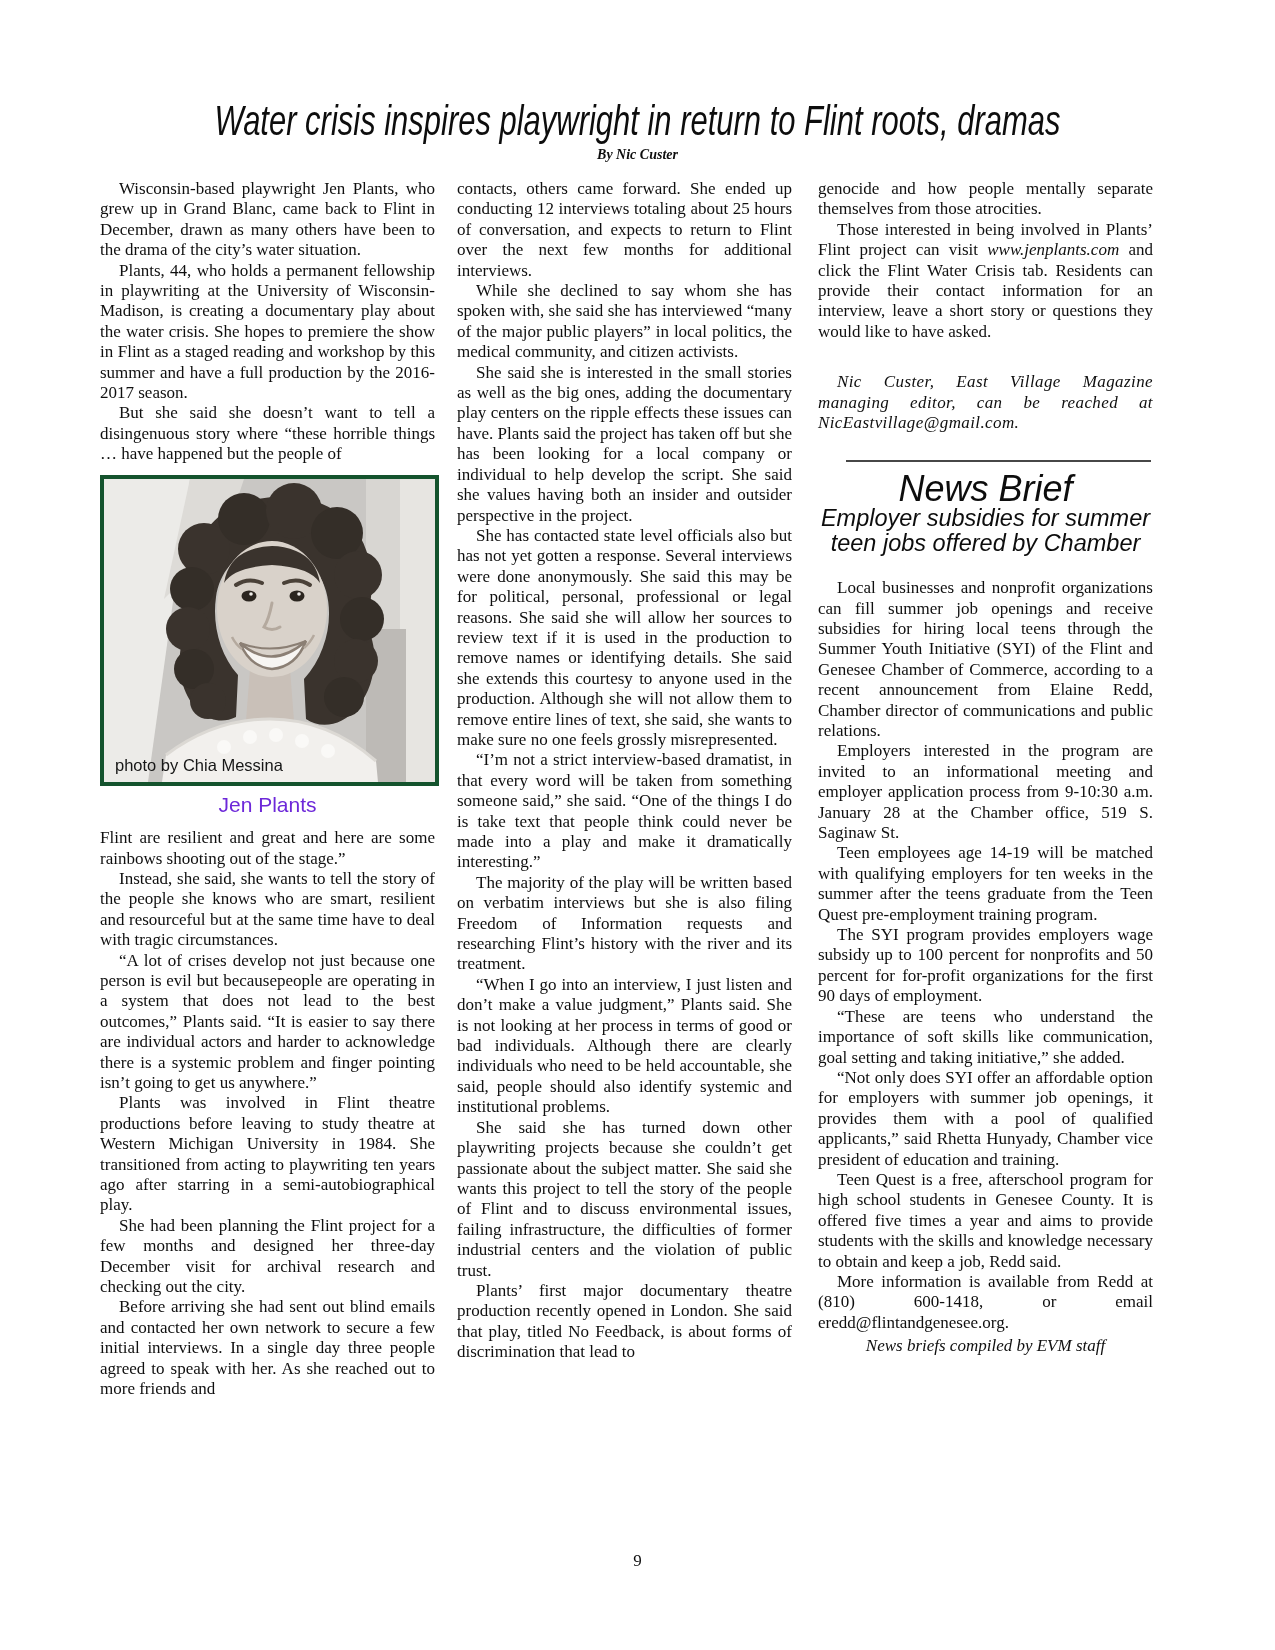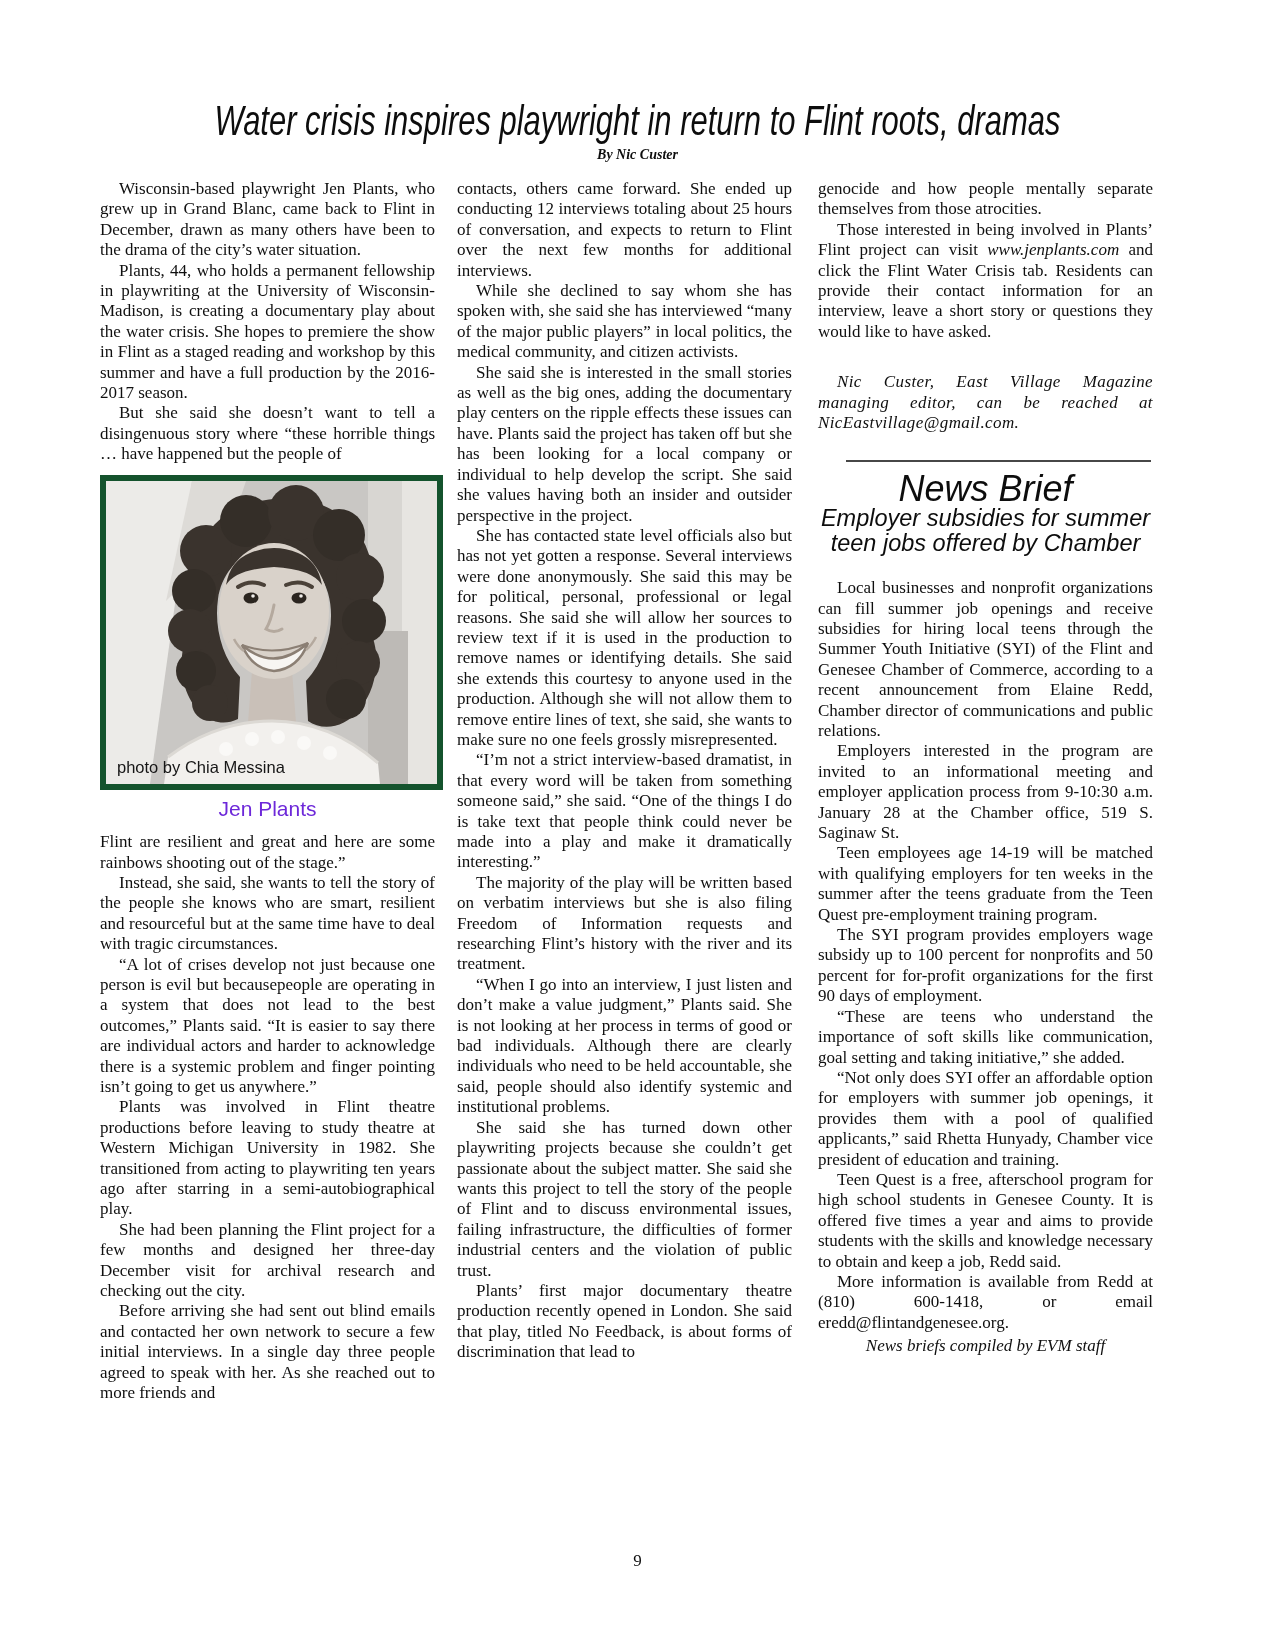--- a/index.html
+++ b/index.html
@@ -57,21 +57,21 @@
   .col2 { left: 457px; }
   .col3 { left: 818px; }
   .p { margin: 0; }
   .indent { text-indent: 19px; }
 
   .photo-figure { margin: 10px 0 0 0; text-indent: 0; }
   .photo {
     position: relative;
     width: 331px;
     height: 303px;
-    border: 6px solid #14532d;
+    border: 4px solid #14532d;
     background: #a3a3a3;
     overflow: hidden;
   }
   .photo svg { display: block; width: 100%; height: 100%; }
   .photo-credit {
     position: absolute;
     left: 11px;
     bottom: 8px;
     font-family: "Liberation Sans", sans-serif;
     font-style: normal;
@@ -203,21 +203,21 @@
           <path d="M210,156 Q206,164 200,169" fill="none" stroke="#b4a99e" stroke-width="2.5"></path>
         </svg>
         <span class="photo-credit">photo by Chia Messina</span>
       </div>
       <figcaption class="photo-caption">Jen Plants</figcaption>
     </figure>
 
     <p class="p">Flint are resilient and great and here are some rainbows shooting out of the stage.”</p>
     <p class="p indent">Instead, she said, she wants to tell the story of the people she knows who are smart, resilient and resourceful but at the same time have to deal with tragic circumstances.</p>
     <p class="p indent">“A lot of crises develop not just because one person is evil but becausepeople are operating in a system that does not lead to the best outcomes,” Plants said. “It is easier to say there are individual actors and harder to acknowledge there is a systemic problem and finger pointing isn’t going to get us anywhere.”</p>
-    <p class="p indent">Plants was involved in Flint theatre productions before leaving to study theatre at Western Michigan University in 1982. She transitioned from acting to playwriting ten years ago after starring in a semi-autobiographical play.</p>
+    <p class="p indent">Plants was involved in Flint theatre productions before leaving to study theatre at Western Michigan University in 1984. She transitioned from acting to playwriting ten years ago after starring in a semi-autobiographical play.</p>
     <p class="p indent">She had been planning the Flint project for a few months and designed her three-day December visit for archival research and checking out the city.</p>
     <p class="p indent">Before arriving she had sent out blind emails and contacted her own network to secure a few initial interviews. In a single day three people agreed to speak with her. As she reached out to more friends and</p>
   </div>
 
   <div class="col col2">
     <p class="p">contacts, others came forward. She ended up conducting 12 interviews totaling about 25 hours of conversation, and expects to return to Flint over the next few months for additional interviews.</p>
     <p class="p indent">While she declined to say whom she has spoken with, she said she has interviewed “many of the major public players” in local politics, the medical community, and citizen activists.</p>
     <p class="p indent">She said she is interested in the small stories as well as the big ones, adding the documentary play centers on the ripple effects these issues can have. Plants said the project has taken off but she has been looking for a local company or individual to help develop the script. She said she values having both an insider and outsider perspective in the project.</p>
     <p class="p indent">She has contacted state level officials also but has not yet gotten a response. Several interviews were done anonymously. She said this may be for political, personal, professional or legal reasons. She said she will allow her sources to review text if it is used in the production to remove names or identifying details. She said she extends this courtesy to anyone used in the production. Although she will not allow them to remove entire lines of text, she said, she wants to make sure no one feels grossly misrepresented.</p>
     <p class="p indent">“I’m not a strict interview-based dramatist, in that every word will be taken from something someone said,” she said. “One of the things I do is take text that people think could never be made into a play and make it dramatically interesting.”</p>

